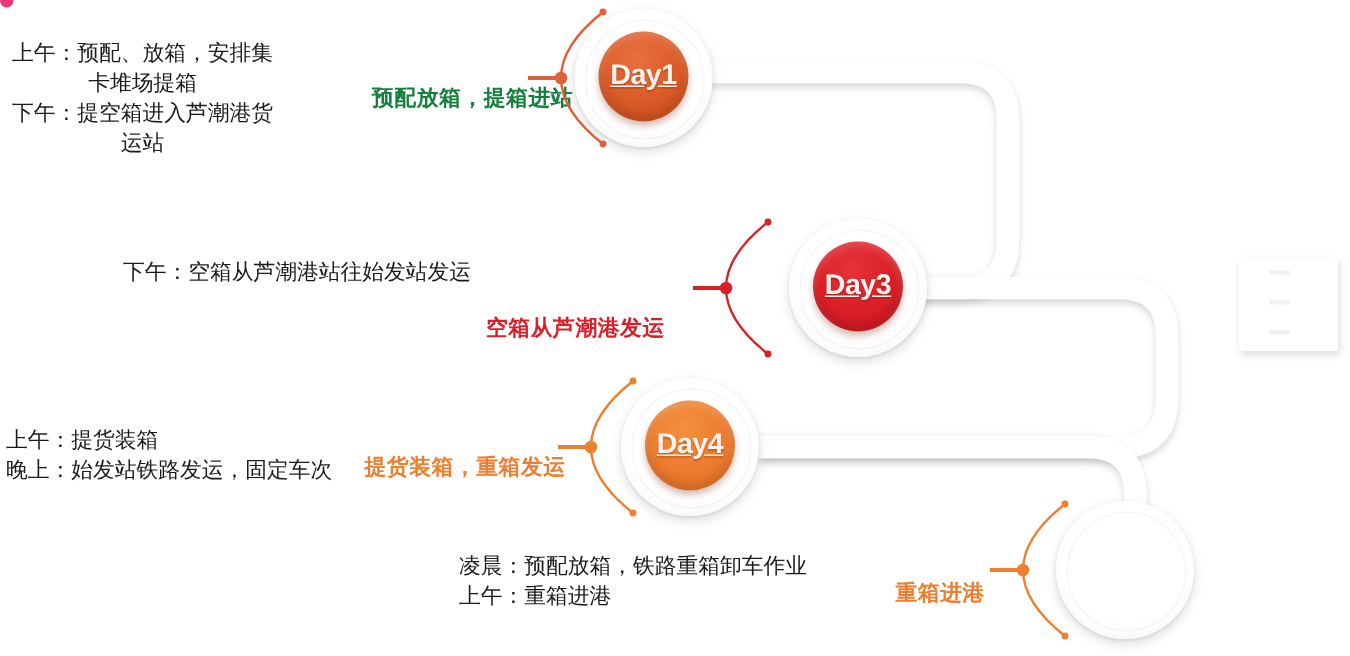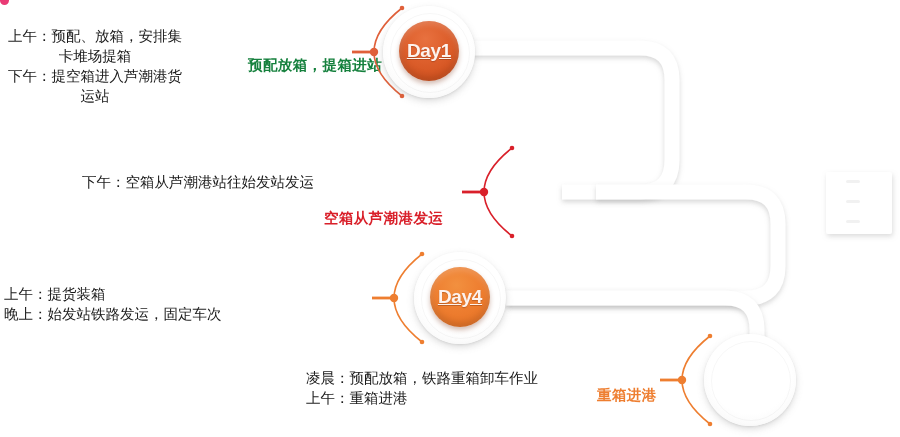--- a/index.html
+++ b/index.html
@@ -182,24 +182,31 @@
   <div class="tag" style="left:324px; top:193px; color:#d9202a;margin-top:16px;">空箱从芦潮港发运</div>
 
   <svg class="leader" style="left:462px; top:140px;">
     <path d="M 50 8 Q 22 30 22 52 Q 22 74 50 96" fill="none" stroke="#d9202a" stroke-width="1.6"></path>
     <circle cx="50" cy="8" r="2.3" fill="#d9202a"></circle>
     <circle cx="50" cy="96" r="2.3" fill="#d9202a"></circle>
     <line x1="0" y1="52" x2="22" y2="52" stroke="#d9202a" stroke-width="2.8"></line>
     <circle cx="22" cy="52" r="4.2" fill="#d9202a"></circle>
   </svg>
 
+  <div class="node" style="left:526px; top:146px;">
+    <div class="node-halo"></div>
+    <div class="node-disc red">
+      <span>Day3</span>
+    </div>
+  </div>
 
   <div class="desc left" style="left:4px; top:284px; width:240px;">上午：提货装箱
 晚上：始发站铁路发运，固定车次</div>
 
+  <div class="tag" style="left:243px; top:302px; color:#ee7e30;">提货装箱，重箱发运</div>
 
   <svg class="leader" style="left:372px; top:246px;">
     <path d="M 50 8 Q 22 30 22 52 Q 22 74 50 96" fill="none" stroke="#ee7e30" stroke-width="1.6"></path>
     <circle cx="50" cy="8" r="2.3" fill="#ee7e30"></circle>
     <circle cx="50" cy="96" r="2.3" fill="#ee7e30"></circle>
     <line x1="0" y1="52" x2="22" y2="52" stroke="#ee7e30" stroke-width="2.8"></line>
     <circle cx="22" cy="52" r="4.2" fill="#ee7e30"></circle>
   </svg>
 
   <div class="node" style="left:414px; top:252px;">

